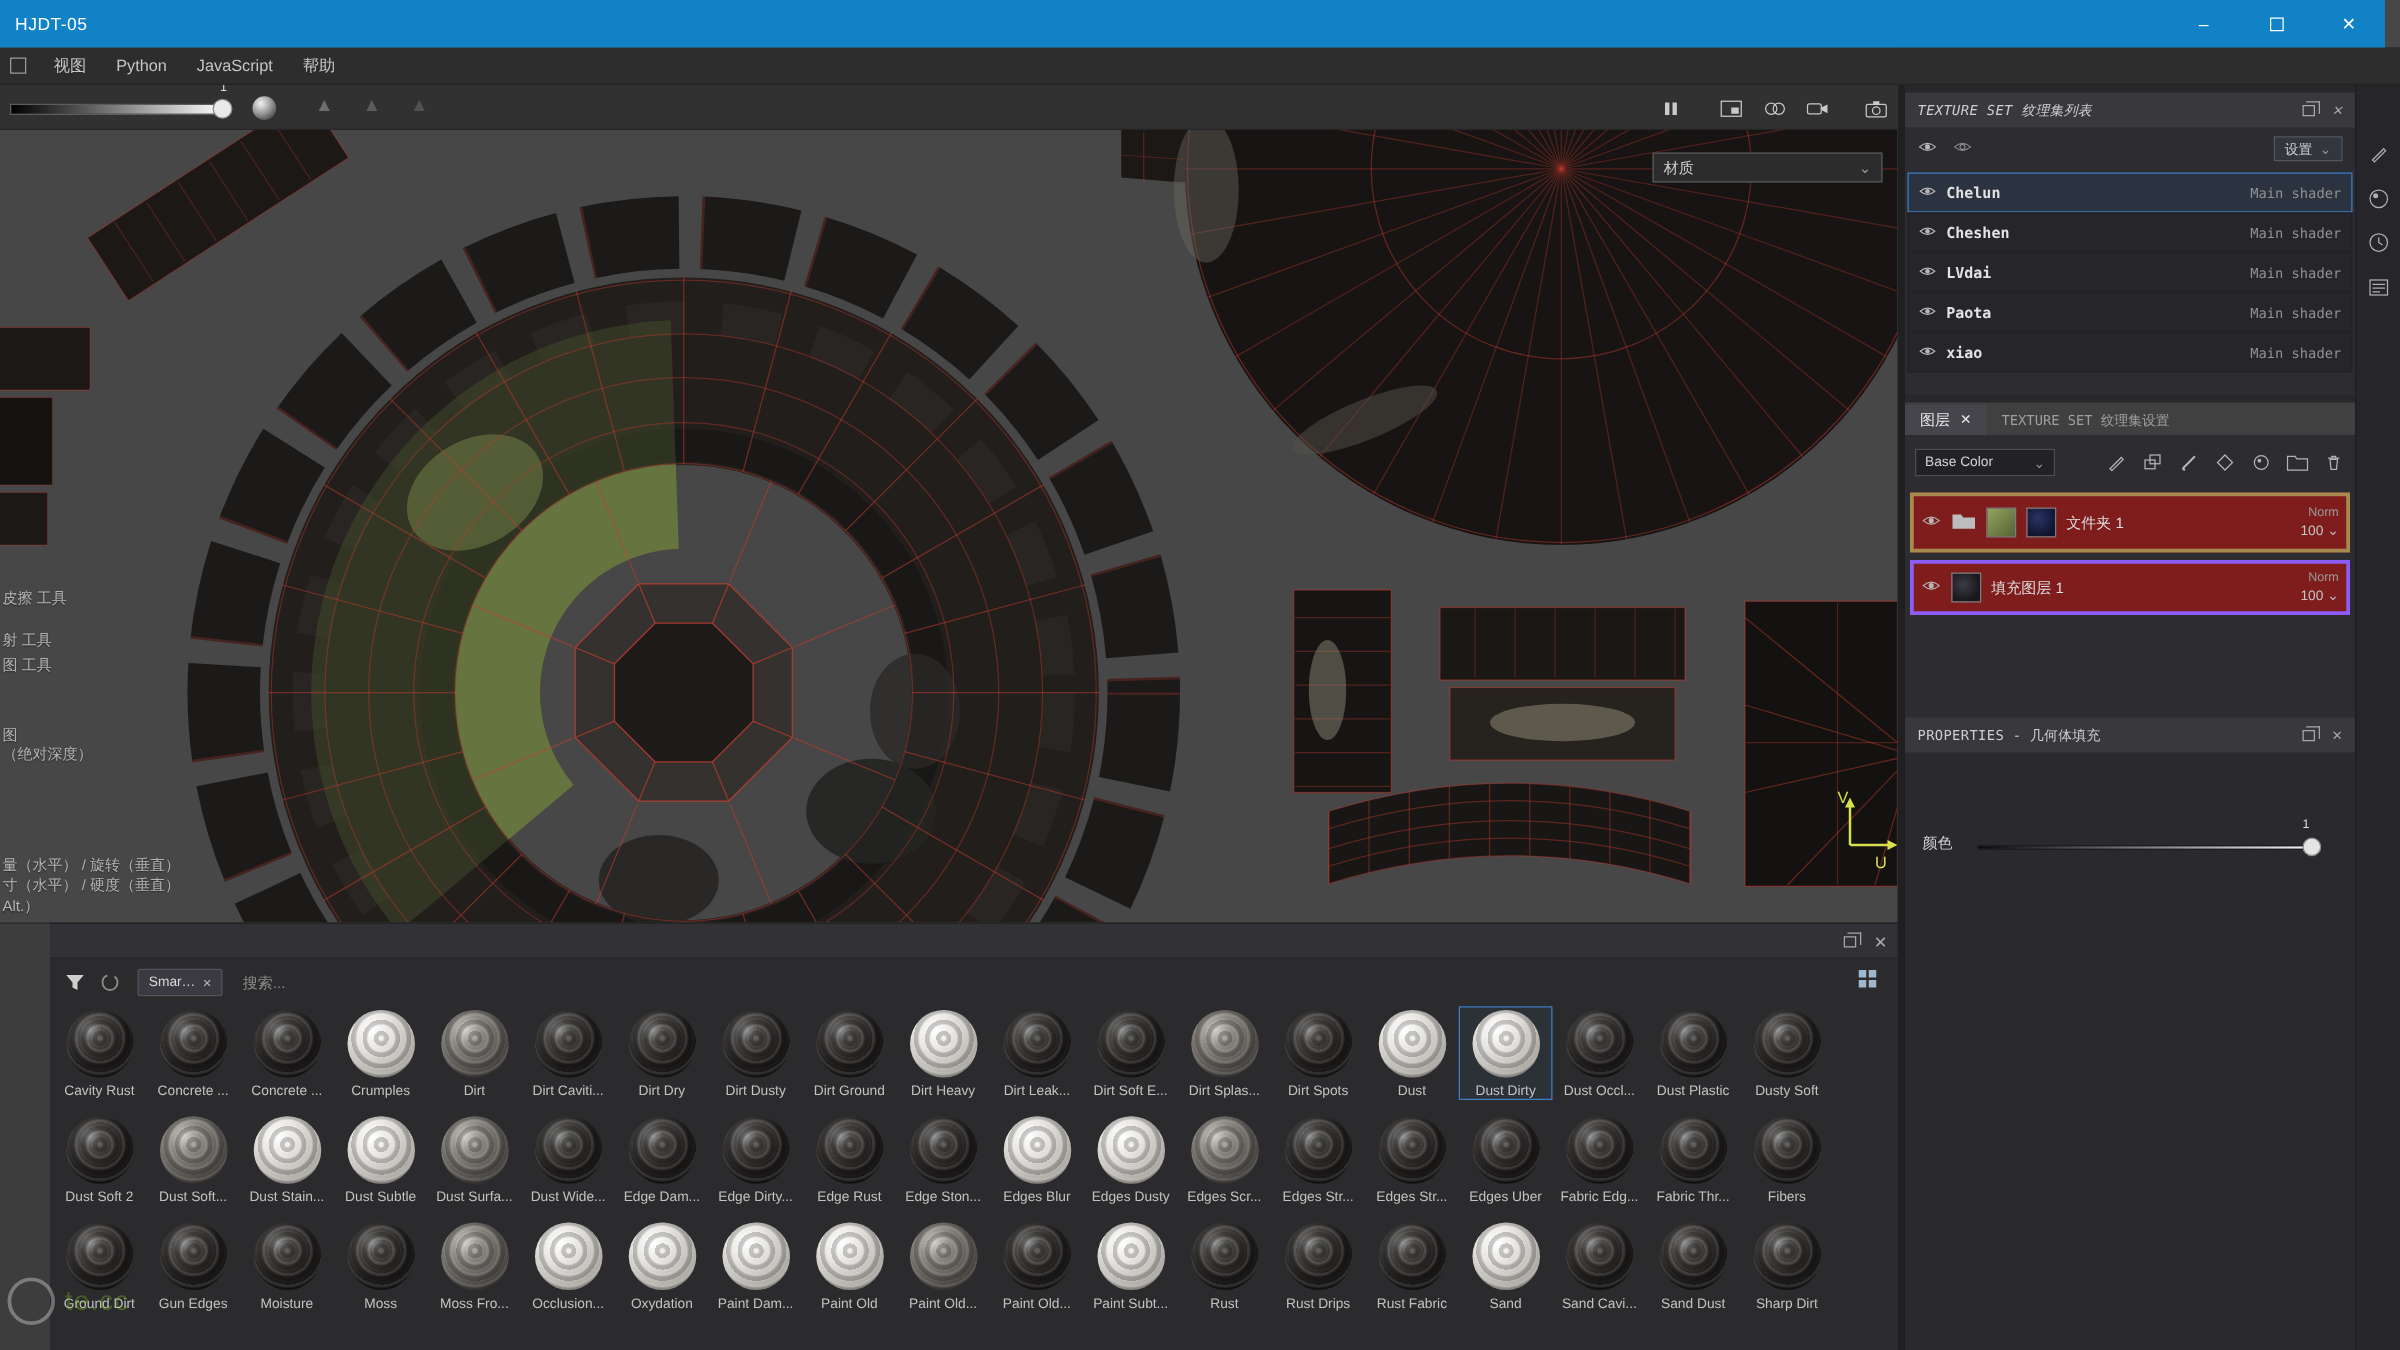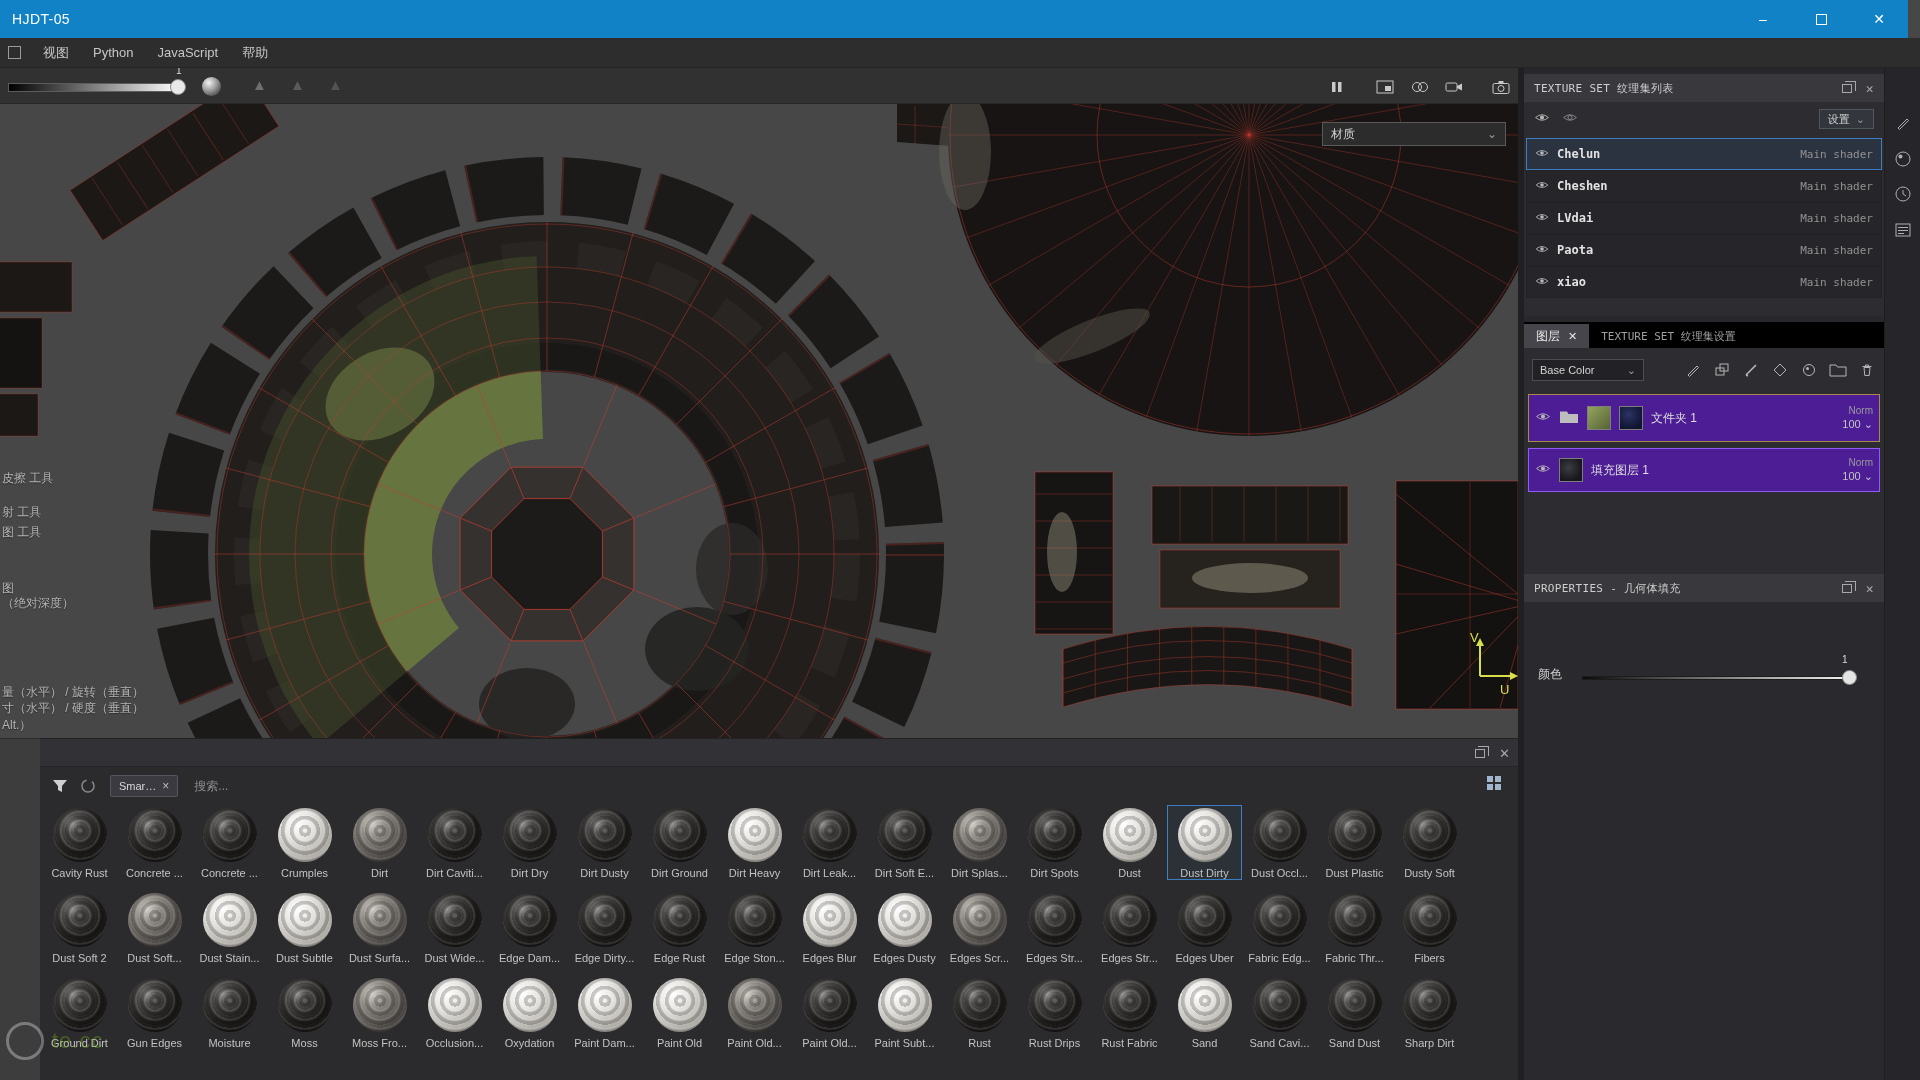--- a/index.html
+++ b/index.html
@@ -80,29 +80,29 @@
   .panel-header .ph-btns{position:static;margin-left:auto;height:auto;}
   .ts-eyerow{position:absolute;left:0;right:0;top:68px;height:26px;display:flex;align-items:center;padding:0 10px;gap:12px;}
   .settings-btn{margin-left:auto;height:20px;display:flex;align-items:center;gap:6px;background:#33373d;border:1px solid #50565e;
     padding:0 8px;font-size:11px;color:#cfcfcf;}
   .ts-list{position:absolute;left:2px;right:2px;top:100px;}
   .ts-row{height:32px;display:flex;align-items:center;gap:8px;padding:12px 8px;background:#26262a;border:1px solid #222226;
     font-family:"DejaVu Sans Mono",monospace;}
   .ts-row.selected{border-color:#3d7dc2;background:#2b3240;}
   .ts-name{font-size:12px;color:#e2e2e2;font-weight:bold;}
   .ts-shader{margin-left:auto;font-size:11px;color:#919191;}
-  .tabs-row{position:absolute;left:0;right:0;top:284px;height:26px;background:#000000;display:flex;align-items:flex-end;}
+  .tabs-row{position:absolute;left:0;right:0;top:284px;height:26px;background:#404040;display:flex;align-items:flex-end;}
   .tab{height:24px;display:flex;align-items:center;gap:8px;padding:0 12px;font-size:12px;color:#9f9f9f;}
   .tab.active{background:#45454b;color:#e8e8e8;}
   .layer-toolbar{position:absolute;left:0;right:0;top:316px;height:32px;display:flex;align-items:center;padding:0 8px;}
   .chan-select{width:112px;height:22px;background:#222226;border:1px solid #4c4c52;display:flex;align-items:center;
     justify-content:space-between;padding:0 7px;font-size:11px;color:#d3d3d3;}
   .ltb-icons{margin-left:auto;display:flex;gap:11px;align-items:center;}
   .ltb-icon{width:18px;height:18px;display:flex;align-items:center;justify-content:center;}
-  .layer-row{position:absolute;left:4px;right:4px;background:#4c1d95;border:1px solid #8b5cf6;display:flex;align-items:center;gap:8px;padding:0 6px;}
+  .layer-row{position:absolute;left:4px;right:4px;background:#7f1d1d;border:3px solid #8b5cf6;display:flex;align-items:center;gap:8px;padding:0 6px;}
   .layer-row.selected{border-color:#a98a4e;}
   .l-thumb{width:24px;height:24px;border:1px solid #7d7d7d;}
   .l-thumb.green{background:linear-gradient(135deg,#94a45d,#556236);}
   .l-thumb.navy{background:radial-gradient(circle at 40% 35%,#2a3365,#10142e 75%);}
   .l-thumb.darkfill{background:radial-gradient(circle at 40% 40%,#3c3c44,#17171c 70%);}
   .l-name{font-size:12px;color:#dedede;}
   .l-right{margin-left:auto;display:flex;flex-direction:column;align-items:flex-end;gap:2px;}
   .l-blend{font-size:10px;color:#9a9a9a;}
   .l-opa{font-size:11px;color:#c5c5c5;}
   .fillmode-row{position:absolute;left:0;right:0;top:578px;height:34px;display:flex;align-items:center;padding:0 14px;gap:10px;color:#cfcfcf;}
@@ -648,21 +648,21 @@
         </div>
       </div>
   </div>
 
   <div class="col-divider"></div>
   <div class="rightcol">
     <div class="sec" style="top:64px;height:214px;"></div>
     <div class="sec" style="top:310px;height:252px;"></div>
     <div class="sec" style="top:564px;height:478px;background:#2a2a2e;"></div>
 
-    <div class="panel-header" style="top:36px;">
+    <div class="panel-header" style="top:36px;font-style:italic;">
       <span>TEXTURE SET 纹理集列表</span>
       <div class="ph-btns">
         <span class="undock"></span>
         <span class="xmark">✕</span>
       </div>
     </div>
 
     <div class="ts-eyerow">
       <span>
         <svg width="16" height="11" viewBox="0 0 16 12">

